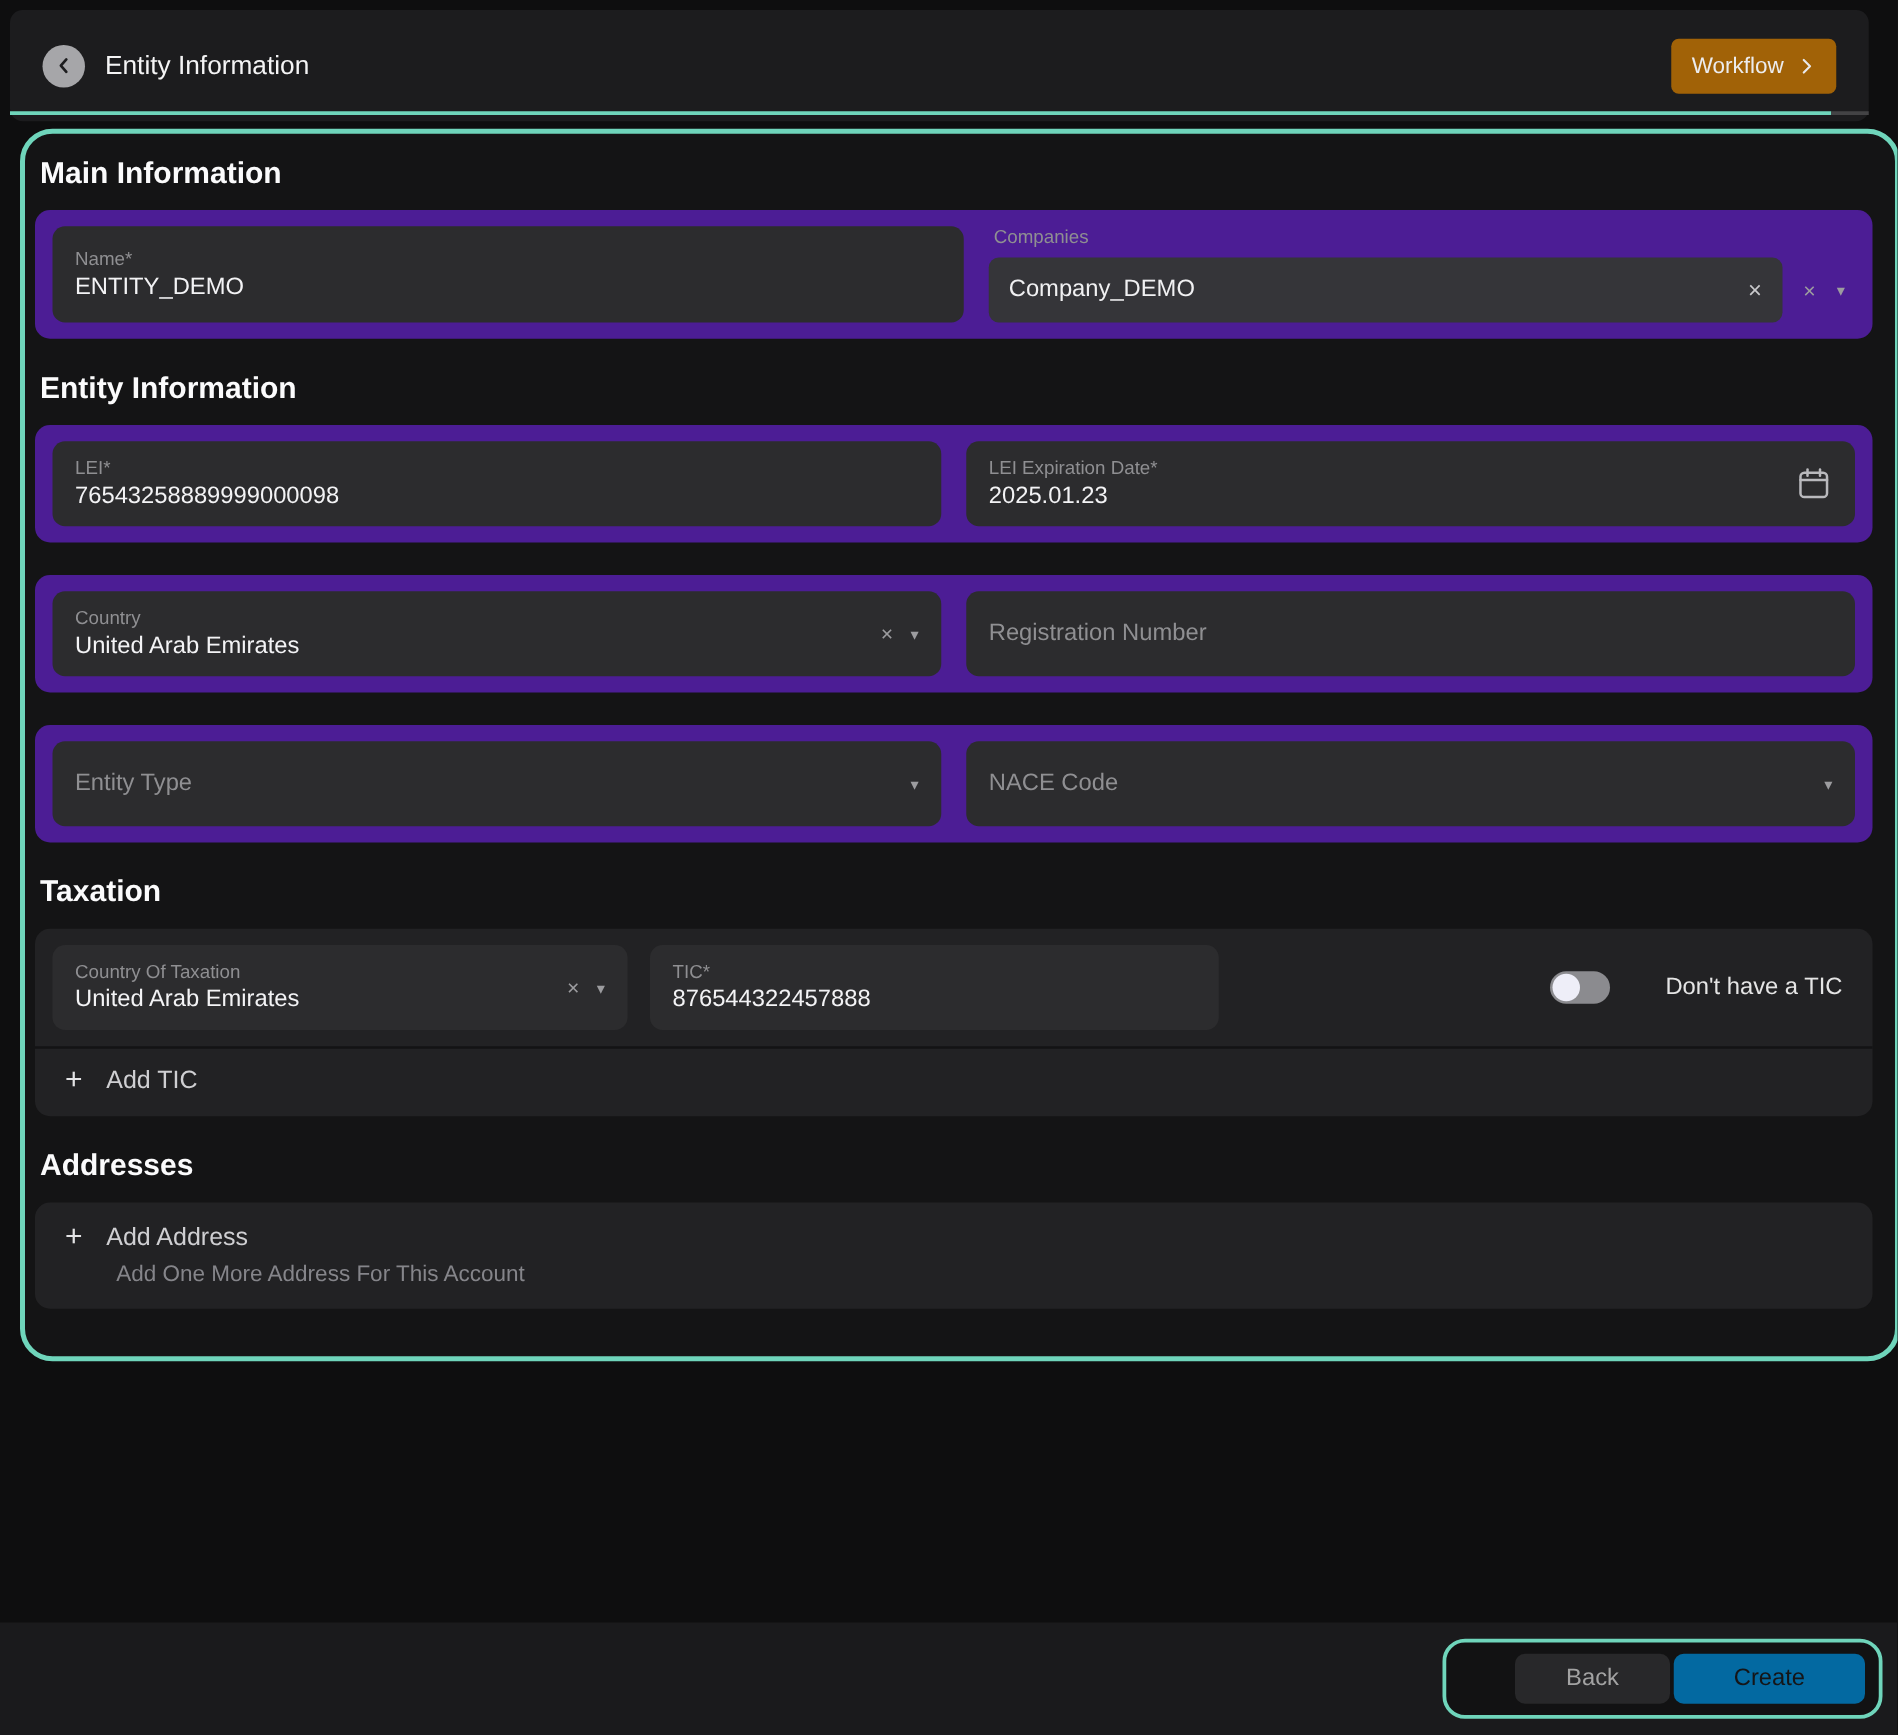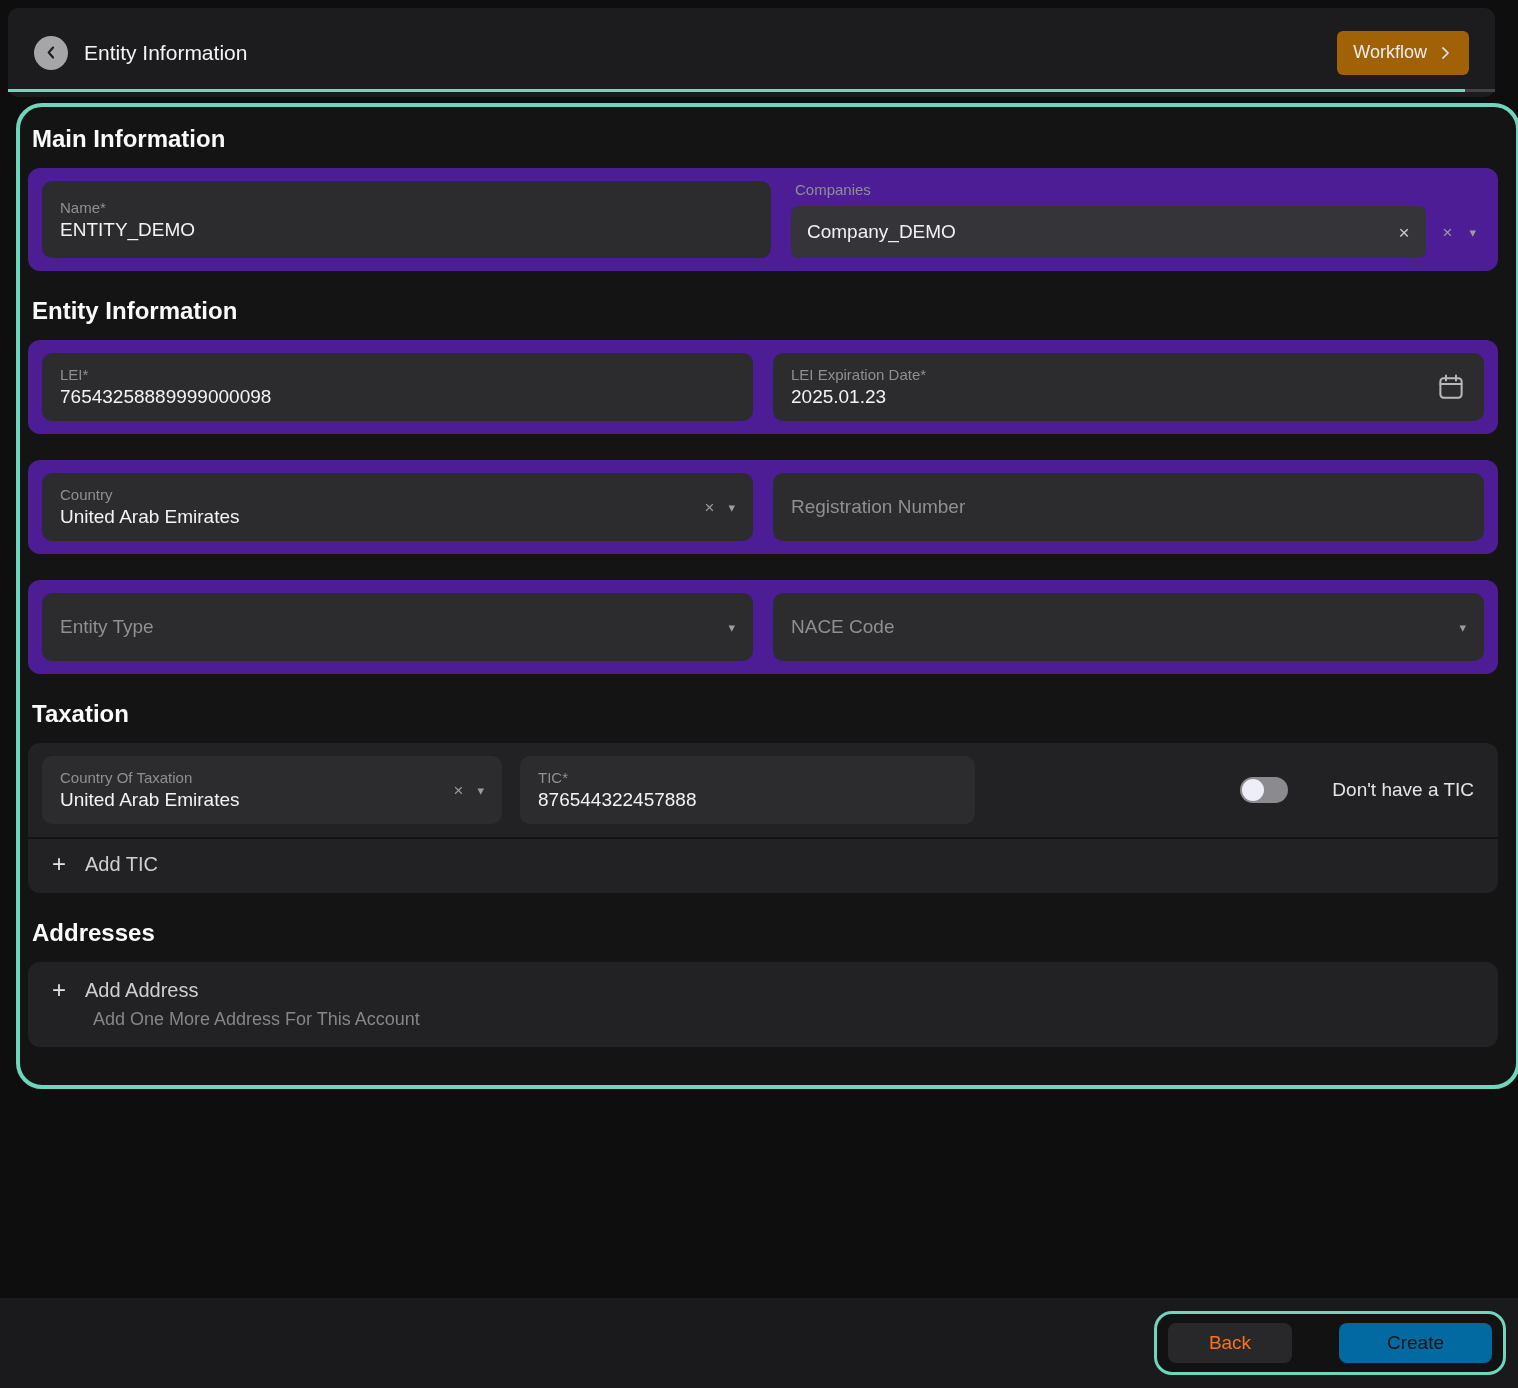--- a/index.html
+++ b/index.html
@@ -86,21 +86,21 @@
   .add-sub { color:#85858a; font-size:18px; margin:7px 0 0 41px; }
 
   
   .footer-bar { position:absolute; left:0; bottom:0; width:100%; height:90px; background:#1a1a1c; }
   .actions-outline {
     position:absolute; right:12px; top:13px; width:352px; height:64px;
     border:3px solid var(--accent); border-radius:18px; background:#121213;
     display:flex; align-items:center; justify-content:space-between; padding:0 11px;
   }
   .btn { height:40px; border:none; border-radius:8px; font-size:19px; font-family:inherit; cursor:pointer; }
-  .btn-back { width:124px; background:#28282a; color:#f97316; }
+  .btn-back { width:124px; background:#28282a; color:#a3a3a3;margin-left:44px; }
   .btn-create { width:153px; background:#0369a1; color:#151517; }
 </style>
 </head>
 <body>
 
 <div class="header">
   <button class="back-btn">
     <span style="display:flex;">
       <svg width="15" height="15" viewBox="0 0 24 24" fill="none" stroke="#1d1d1f" stroke-width="3.4" stroke-linecap="round" stroke-linejoin="round">
           <polyline points="14.5,4 7.5,12 14.5,20"></polyline>

